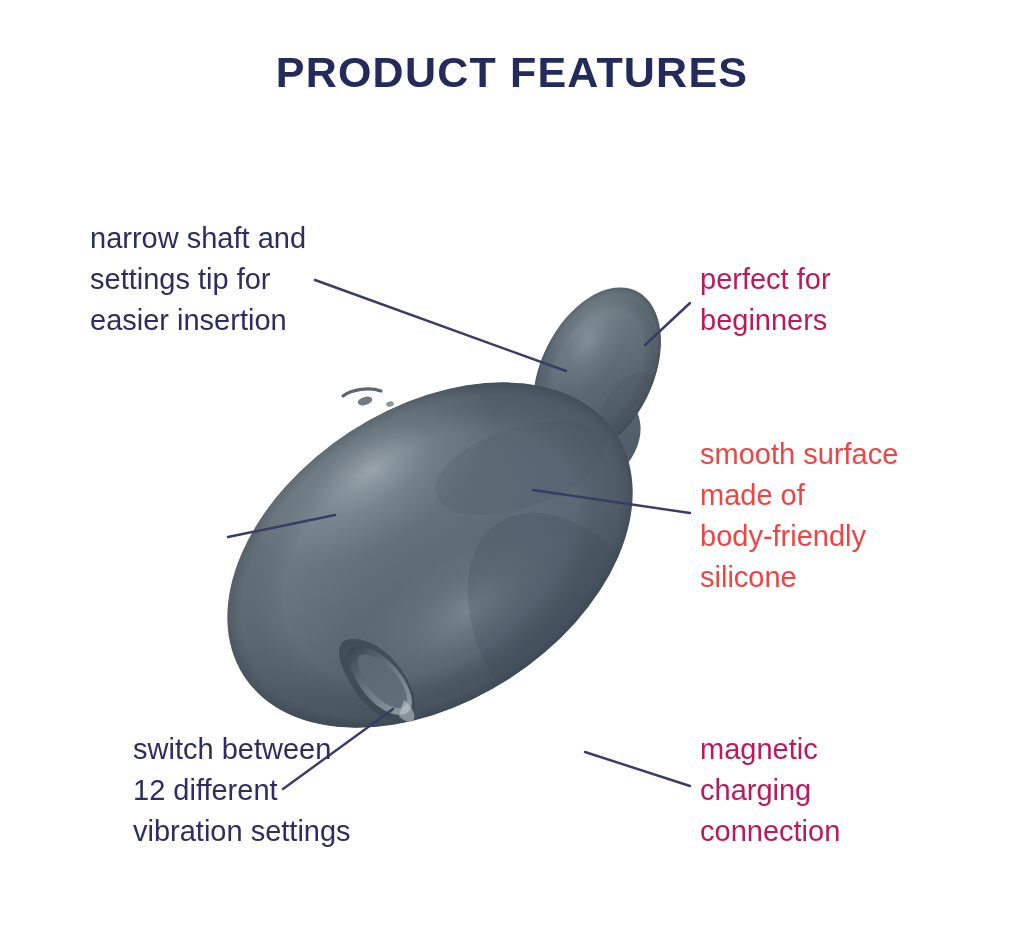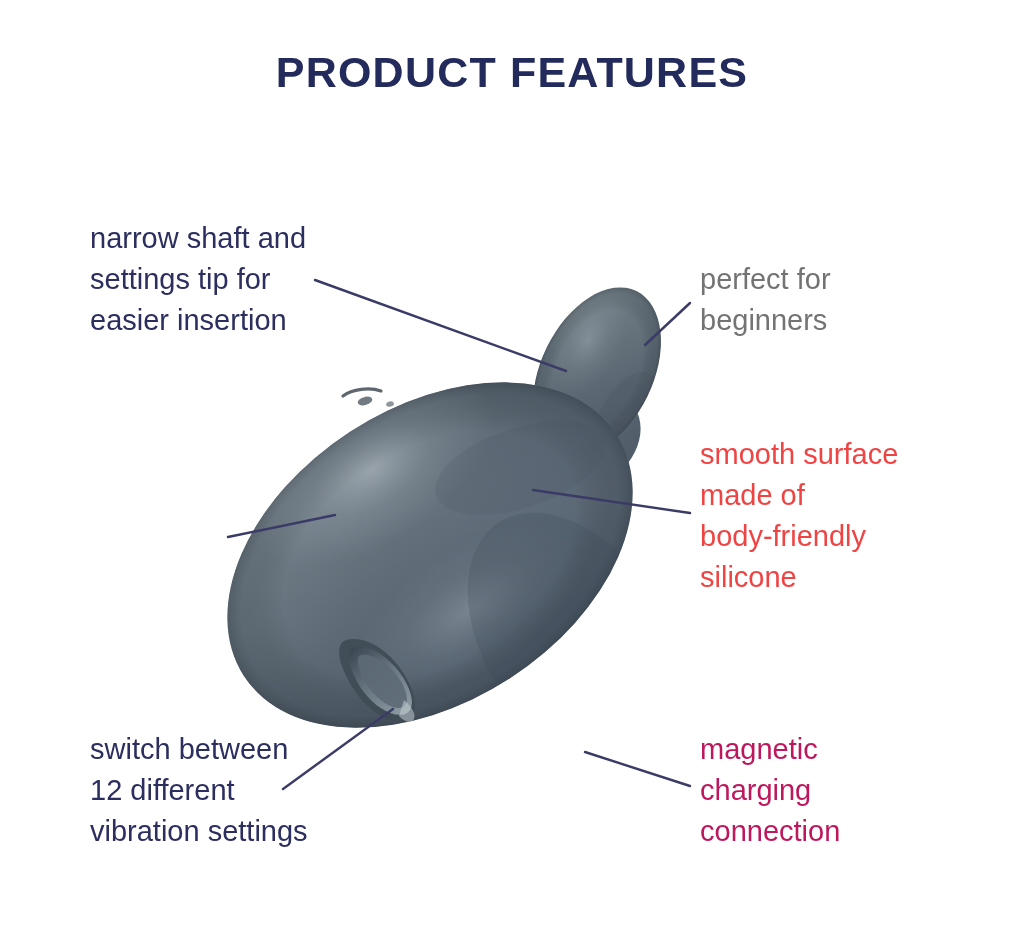--- a/index.html
+++ b/index.html
@@ -207,25 +207,25 @@
     <line stroke-width="2.4" stroke-linecap="round" x1="690" y1="303" x2="645" y2="345" stroke="#3a3b66"></line>
     <line stroke-width="2.4" stroke-linecap="round" x1="690" y1="513" x2="533" y2="490" stroke="#3a3b66"></line>
     <line stroke-width="2.4" stroke-linecap="round" x1="690" y1="786" x2="585" y2="752" stroke="#3a3b66"></line>
   </svg>
 
   <div class="callout left" id="callout-narrow-shaft" style="color: rgb(43, 46, 94);">narrow shaft and
 settings tip for
 easier insertion</div>
 
 
-  <div class="callout left" id="callout-switch-vibration" style="color: rgb(43, 46, 94);">switch between
+  <div class="callout left" id="callout-switch-vibration" style="color: rgb(43, 46, 94); margin-left: 43px;">switch between
 12 different
 vibration settings</div>
 
-  <div class="callout right" id="callout-perfect-beginners" style="color: #737373;">perfect for
+  <div class="callout right" id="callout-perfect-beginners" style="color: #be185d;">perfect for
 beginners</div>
 
   <div class="callout right" id="callout-smooth-surface" style="color: #ef4444;">smooth surface
 made of
 body-friendly
 silicone</div>
 
   <div class="callout right" id="callout-magnetic-charging" style="color: #be185d;">magnetic
 charging
 connection</div>

